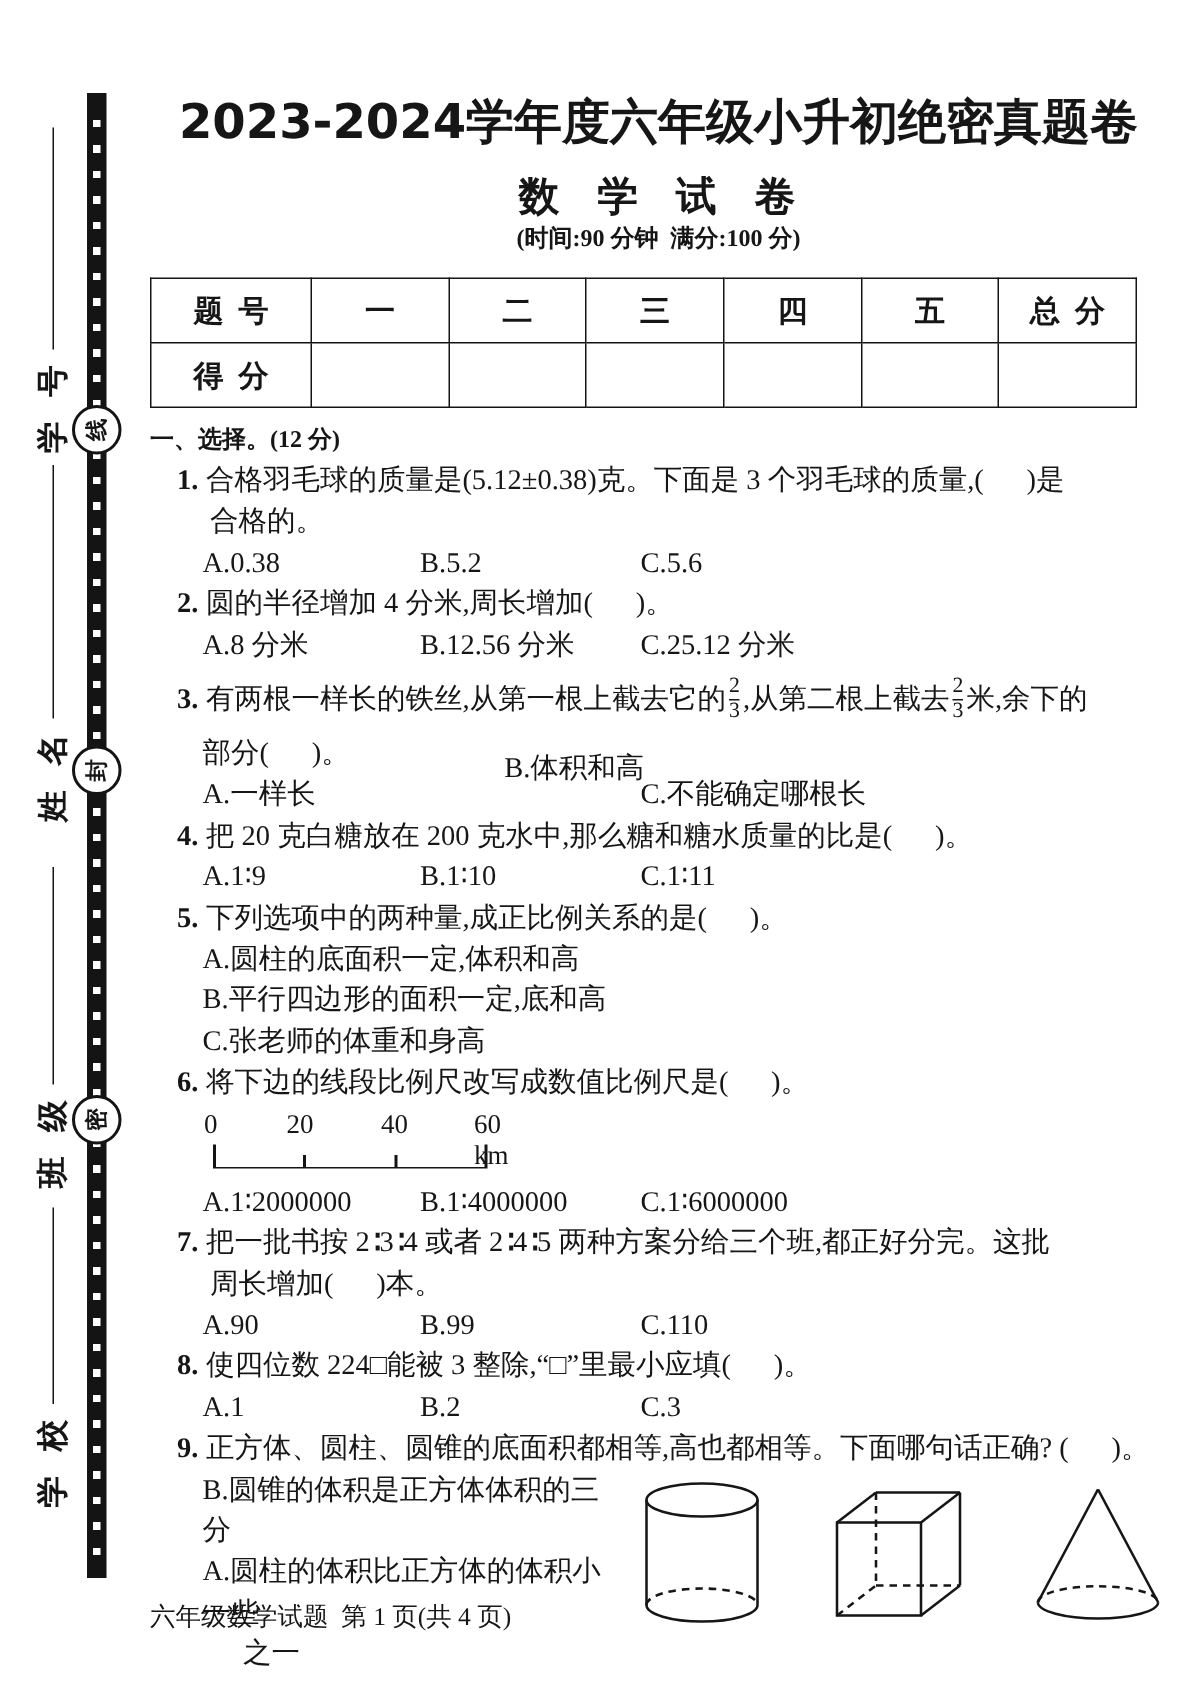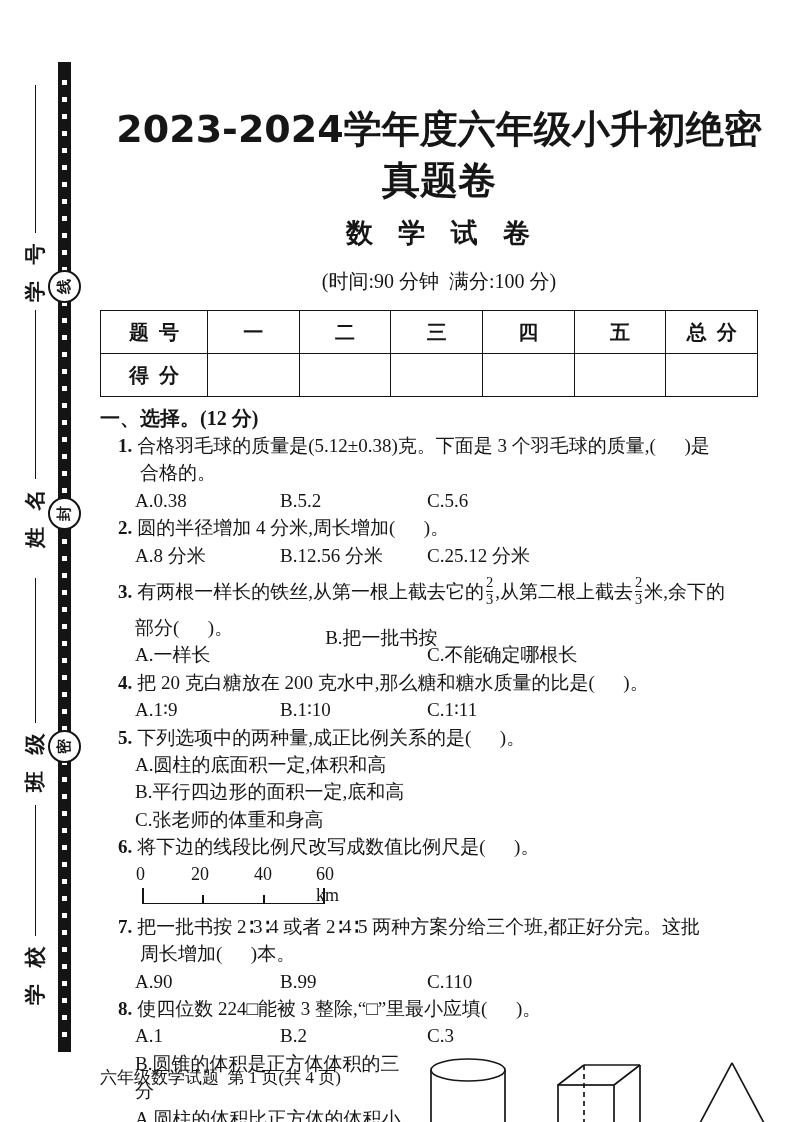--- a/index.html
+++ b/index.html
@@ -29,49 +29,49 @@
   .vf4{top:1005px;width:200px;}
   .seal-circle{
     position:absolute;left:48px;width:29px;height:29px;border:2.2px solid #141414;border-radius:50%;
     background:#ffffff;z-index:3;display:flex;align-items:center;justify-content:center;
   }
   .seal-circle span{transform:rotate(-90deg);font-size:15px;font-weight:bold;}
   .sc1{top:270px;} .sc2{top:497px;} .sc3{top:730px;}
   
   .main{position:absolute;left:100px;top:0;width:678px;}
   .title{
-    margin-top:104px;text-align:center;font-size:38px;font-weight:bold;
+    margin-top:60px;text-align:center;font-size:32px;font-weight:bold;
     font-family:"DejaVu Sans","Liberation Sans",sans-serif;letter-spacing:0px;
   }
   .subtitle{margin-top:9px;text-align:center;font-size:27px;font-weight:bold;
     font-family:"DejaVu Sans","Liberation Sans",sans-serif;word-spacing:12px;letter-spacing:2px;}
-  .meta{margin-top:17px;text-align:center;font-size:20px;font-weight:normal;}
+  .meta{text-align:center;font-size:16px;font-weight:bold;}
   table.score{border-collapse:collapse;margin-top:15px;width:658px;table-layout:fixed;}
   table.score td{
     border:1.8px solid #141414;height:40px;text-align:center;vertical-align:middle;
     font-size:20px;font-weight:bold;margin-left:17px;
   }
   table.score td.first{width:104px;}
-  .section-title{margin-top:8px;font-size:20px;font-weight:bold;line-height:27px;}
+  .section-title{margin-top:8px;font-size:16px;font-weight:bold;line-height:27px;}
   
   .q{font-size:19px;line-height:27.4px;}
   .qfirst{padding-left:18px;}
   .qcont{padding-left:40px;}
   .qnum{font-weight:bold;padding-right:5px;}
   .opts{display:flex;padding-left:35px;}
   .opts .oa{width:145px;}
   .opts .ob{width:147px;}
   .opts .oc{flex:1;}
   .optline{padding-left:35px;}
   
   .fracline{display:flex;align-items:center;height:45px;}
   .frac{display:inline-flex;flex-direction:column;text-align:center;font-size:14.5px;
     line-height:1.1;vertical-align:middle;margin:0 2px;}
   .frac .fden{border-top:1.5px solid #161616;}
-  .q3mid{display:flex;padding-left:35px;}
+  .q3mid{display:flex;padding-left:35px;gap:11px;}
   .q3mid .q3b{margin-left:92px;position:relative;top:10px;}
   .q3opts{display:flex;padding-left:35px;}
   .q3opts .oa{width:292px;}
   
   .scalebar{margin:3px 0 4px 40px;width:200px;position:relative;height:45px;}
   .scale-labels{position:relative;height:24px;font-size:18px;}
   .scale-labels span{position:absolute;top:0;}
   .sl0{left:-4px;} .sl1{left:51px;} .sl2{left:114px;} .sl3{left:176px;}
   .scale-line{position:relative;height:15px;border-bottom:1.7px solid #141414;width:183px;margin-left:2px;}
   .tick{position:absolute;bottom:0;width:1.7px;background:#141414;height:15px;}
@@ -178,21 +178,21 @@
       </span>
       <span class="pre">,从第二根上截去</span>
       <span class="frac">
         <span class="fnum">2</span>
         <span class="fden">3</span>
       </span>
       <span class="pre">米,余下的</span>
   </div>
   <div class="q q3mid">
     <span class="pre">部分(      )。</span>
-    <span class="q3b pre">B.把一批书按</span>
+    <span class="q3b pre">B.体积和高</span>
   </div>
   <div class="q q3opts">
     <span class="oa pre">A.一样长</span>
     <span class="oc pre">C.不能确定哪根长</span>
   </div>
 
   <div class="q qfirst">
     <b class="qnum">4.</b><span class="pre">把 20 克白糖放在 200 克水中,那么糖和糖水质量的比是(      )。</span>
   </div>
   <div class="q opts">
@@ -218,40 +218,48 @@
       <span class="sl2">40</span>
       <span class="sl3">60 km</span>
     </div>
     <div class="scale-line">
       <i class="tick t0"></i>
       <i class="tick t1 short"></i>
       <i class="tick t2 short"></i>
       <i class="tick t3"></i>
     </div>
   </div>
+  <div class="q opts">
+    <span class="oa pre">A.1∶2000000</span>
+    <span class="ob pre">B.1∶4000000</span>
+    <span class="oc pre">C.1∶6000000</span>
+  </div>
 
   <div class="q qfirst">
     <b class="qnum">7.</b><span class="pre">把一批书按 2∶3∶4 或者 2∶4∶5 两种方案分给三个班,都正好分完。这批</span>
   </div>
   <div class="q qcont pre">周长增加(      )本。</div>
   <div class="q opts">
     <span class="oa pre">A.90</span>
     <span class="ob pre">B.99</span>
     <span class="oc pre">C.110</span>
   </div>
 
   <div class="q qfirst">
     <b class="qnum">8.</b><span class="pre">使四位数 224□能被 3 整除,“□”里最小应填(      )。</span>
   </div>
   <div class="q opts">
     <span class="oa pre">A.1</span>
     <span class="ob pre">B.2</span>
     <span class="oc pre">C.3</span>
   </div>
 
+  <div class="q qfirst">
+    <b class="qnum">9.</b><span class="pre">正方体、圆柱、圆锥的底面积都相等,高也都相等。下面哪句话正确? (      )。</span>
+  </div>
   <div class="q9row">
     <div class="q9opts">
       <div class="q optline pre">B.圆锥的体积是正方体体积的三分</div>
       <div class="q optline pre">A.圆柱的体积比正方体的体积小一些</div>
       <div class="q optline indent2 pre">之一</div>
 
     </div>
     <div class="q9shapes">
       <svg width="80" height="98" viewBox="0 0 80 96" fill="none" stroke="#161616" stroke-width="1.7">
         <ellipse cx="40" cy="13" rx="37" ry="11"></ellipse>

